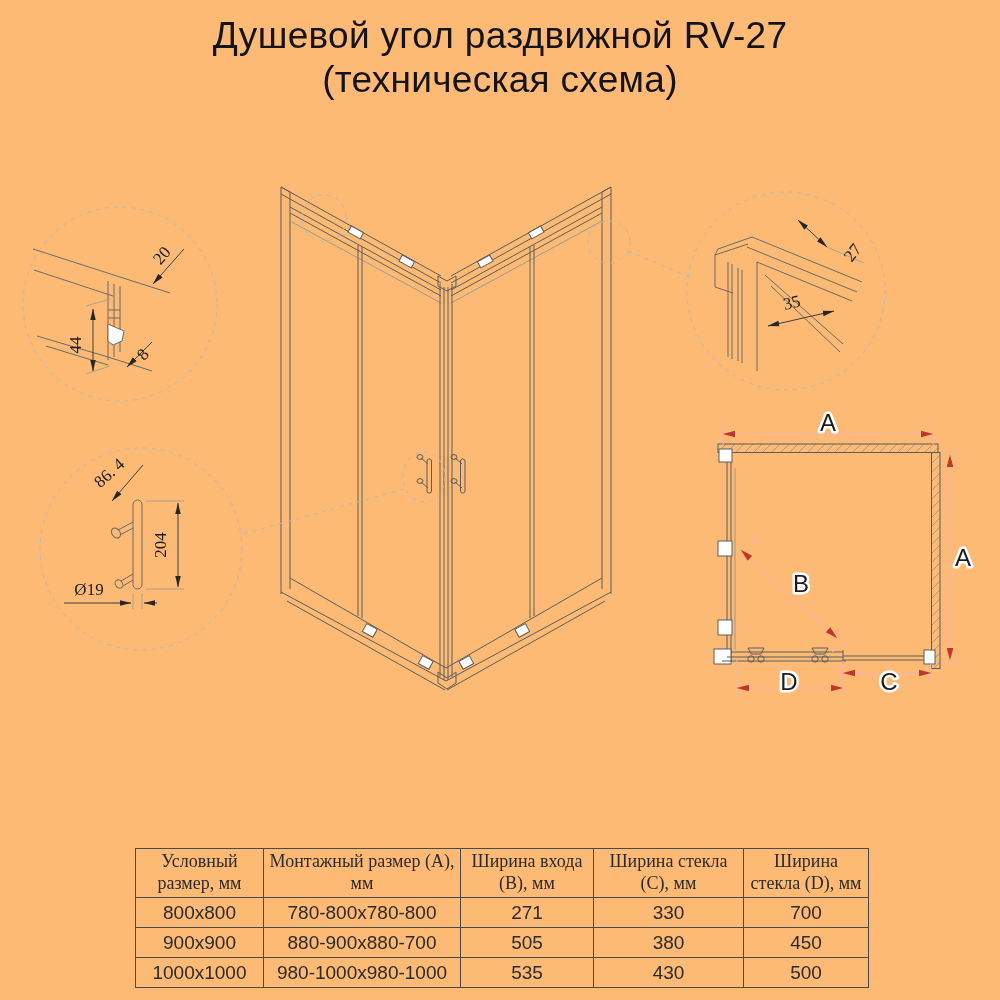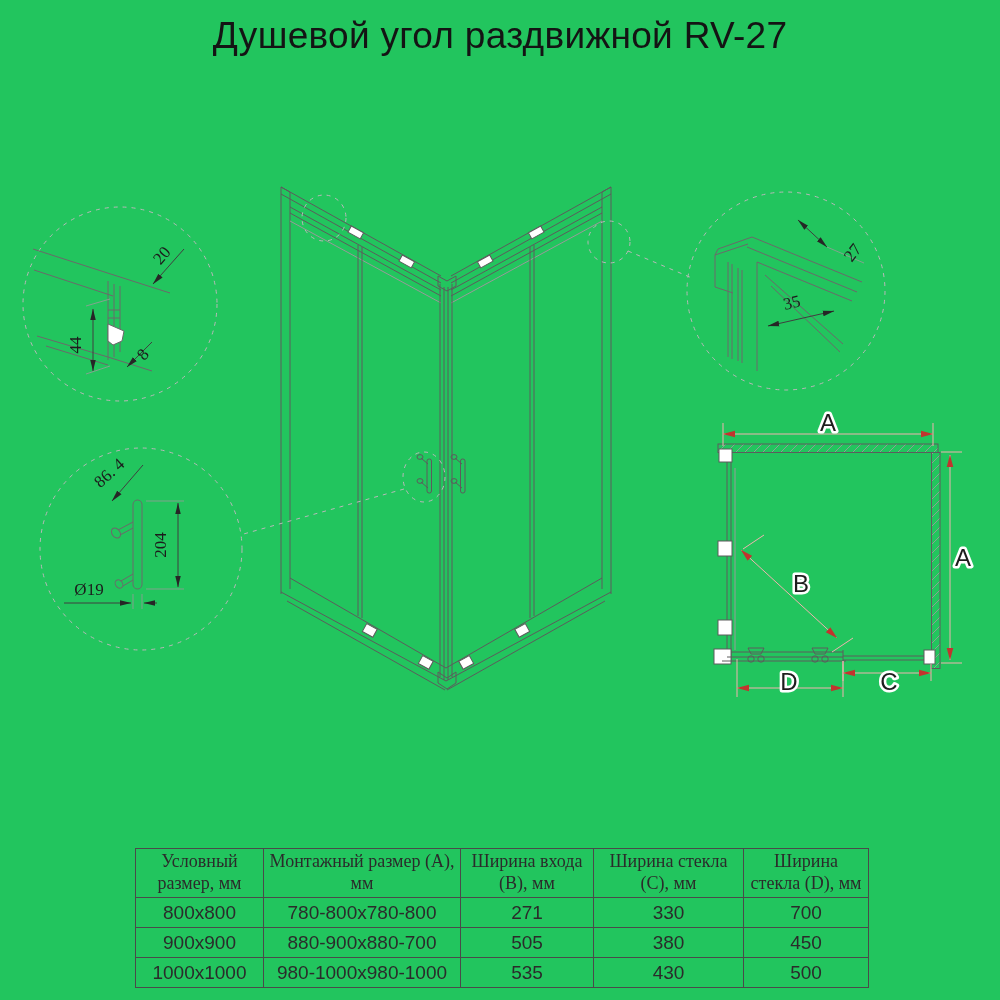--- a/index.html
+++ b/index.html
@@ -1,16 +1,16 @@
 <!DOCTYPE html>
 <html><head>
 <meta charset="utf-8">
 <style>
   html,body{margin:0;padding:0;background:#fff;}
-  .page{position:relative;width:1000px;height:1000px;background:#22c55e;overflow:hidden;
+  .page{position:relative;width:1000px;height:1000px;background:#fdba74;overflow:hidden;
         font-family:"Liberation Sans",sans-serif;color:#1b1b1b;}
   .title{position:absolute;top:14px;left:0;width:1000px;text-align:center;
          font-size:37px;line-height:1.18;font-weight:500;letter-spacing:.3px;color:#141414;}
   svg{position:absolute;left:0;top:0;}
   svg text{font-family:"Liberation Serif",serif;font-size:17px;fill:#1c1c1c;}
   svg text.plan-letter{font-family:"Liberation Sans",sans-serif;font-size:24px;fill:#1d1d1d;
         paint-order:stroke;stroke:#ffffff;stroke-width:5px;stroke-linejoin:round;}
   table.size{position:absolute;left:135px;top:848px;width:733px;border-collapse:collapse;
         table-layout:fixed;font-size:19px;color:#2b2b2b;}
   table.size th,table.size td{border:1px solid #4a4a4a;text-align:center;vertical-align:middle;
@@ -19,20 +19,21 @@
   table.size thead th{font-size:18px;line-height:1.22;}
   table.size tbody tr{height:30px;margin-top:44px;}
 </style>
 </head>
 <body>
 
 <div class="page">
 
   <div class="title">
     <div>Душевой угол раздвижной RV-27</div>
+    <div>(техническая схема)</div>
   </div>
 
   <svg width="1000" height="1000" viewBox="0 0 1000 1000">
     <defs>
       <pattern id="hatch" width="9" height="9" patternUnits="userSpaceOnUse">
         <line x1="0" y1="9" x2="9" y2="0" stroke="#9a9a9a" stroke-width="0.9"></line>
       </pattern>
       <marker id="ar" viewBox="0 0 12 8" refX="11.3" refY="4" markerWidth="13" markerHeight="8.6" orient="auto-start-reverse">
         <path d="M11.6,4 L0,0.9 L0,7.1 z" fill="#c2342e"></path>
       </marker>

